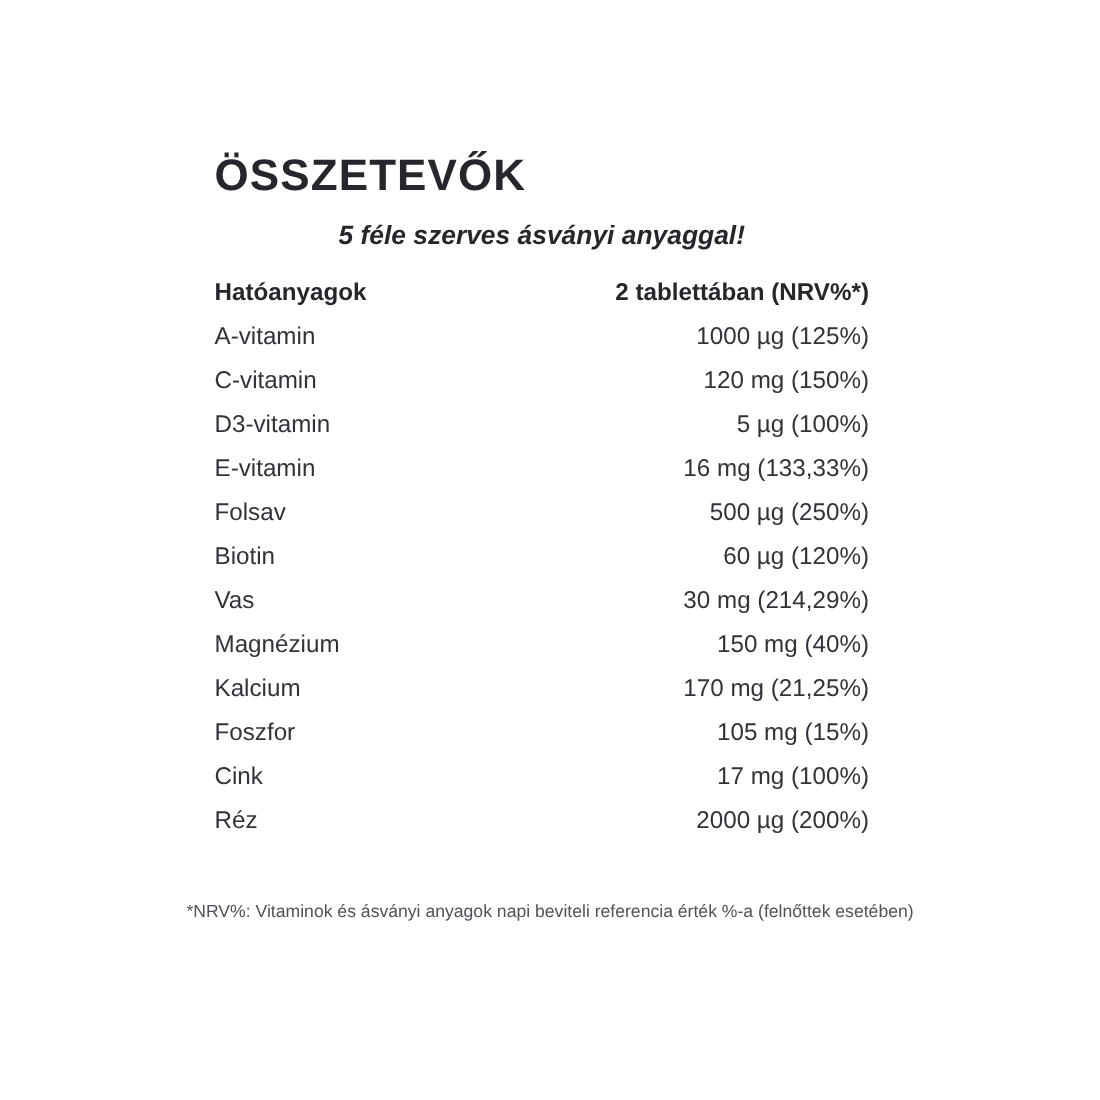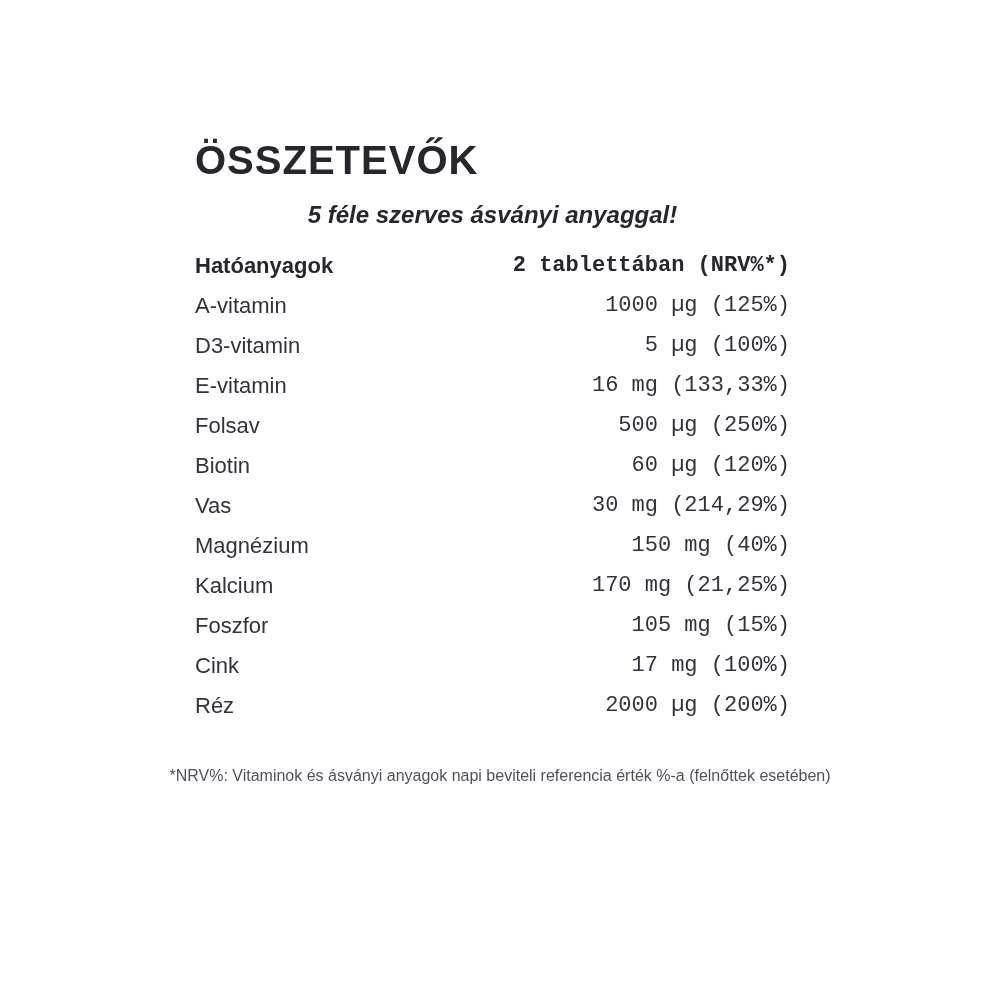--- a/index.html
+++ b/index.html
@@ -47,23 +47,23 @@
     align-items:center;
     line-height:40px;
     font-size:22px;
     color:var(--text-table);
   }
   .row.header{
     font-weight:700;
     color:var(--text-dark);
   }
   .row .label{white-space:nowrap;}
-  .row .value{white-space:nowrap;text-align:right;font-family:Liberation Mono, monospace;}
+  .row .value{white-space:nowrap;text-align:right;}
   .footnote{
-    margin-top:40px;
+    margin-top:54px;
     width:1000px;
     margin-left:-195px;
     text-align:center;
     font-size:16px;
     line-height:20px;
     color:var(--text-foot);
   }
 </style>
 </head>
 <body>
@@ -78,20 +78,24 @@
     <div class="row header">
       <span class="label">Hatóanyagok</span>
       <span class="value">2 tablettában (NRV%*)</span>
     </div>
     <div>
   <div class="row">
     <span class="label">A-vitamin</span>
     <span class="value">1000 µg (125%)</span>
   </div>
 
+  <div class="row">
+    <span class="label">C-vitamin</span>
+    <span class="value">120 mg (150%)</span>
+  </div>
 
   <div class="row">
     <span class="label">D3-vitamin</span>
     <span class="value">5 µg (100%)</span>
   </div>
 
   <div class="row">
     <span class="label">E-vitamin</span>
     <span class="value">16 mg (133,33%)</span>
   </div>

